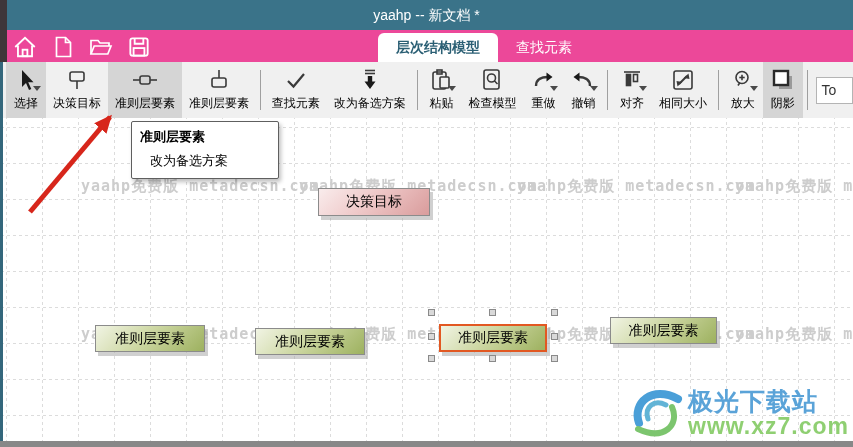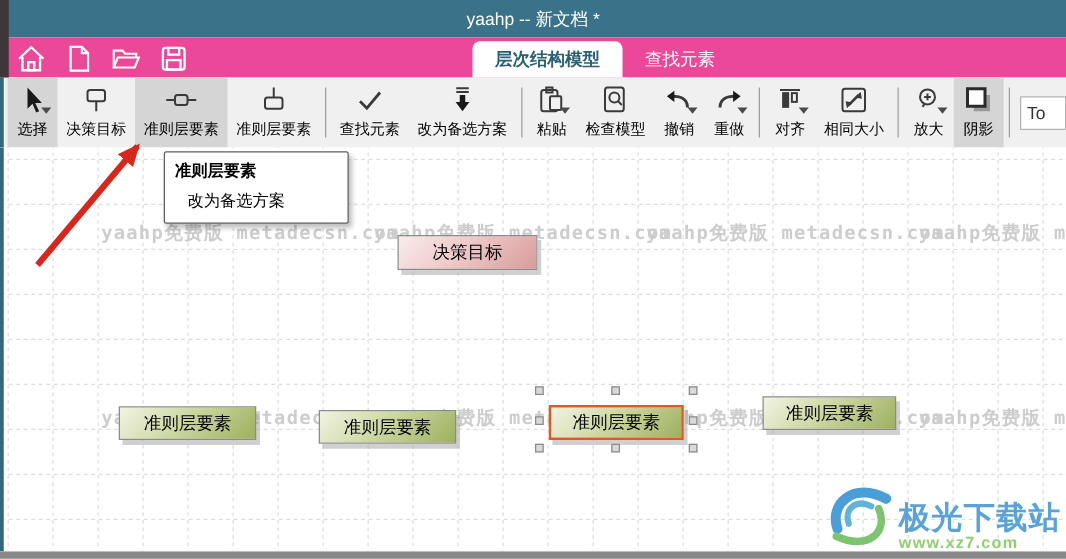--- a/index.html
+++ b/index.html
@@ -50,25 +50,25 @@
 
   .handle { position:absolute; z-index:4; width:7px; height:7px; background:#d9d9d9;
     border:1px solid #8a8a8a; cursor:pointer; }
 
   .tooltip { position:absolute; left:128px; top:3px; z-index:6; width:148px; background:#fff;
     border:1px solid #5f5f5f; border-radius:2px; box-shadow:2px 3px 4px rgba(0,0,0,.25);
     padding:6px 8px 8px; }
   .tooltip .tt-title { font-size:13px; font-weight:bold; color:#000; }
   .tooltip .tt-body { font-size:13px; color:#000; margin-top:6px; margin-left:10px; }
 
-  .sitelogo { position:absolute; right:4px; bottom:6px; z-index:5; display:flex; align-items:flex-end; gap:4px; }
+  .sitelogo { position:absolute; right:4px; bottom:6px; z-index:5; display:flex; align-items:center; gap:4px; }
   .sitelogo .ltxt { display:flex; flex-direction:column; line-height:1.05; }
   .sitelogo .lname { font-size:25px; font-weight:bold; color:#5aa3d8;
     text-shadow:1px 1px 0 #fff; letter-spacing:1px; }
-  .sitelogo .lurl { font-size:13px; font-weight:bold; color:#8fcf72; letter-spacing:1px; }
+  .sitelogo .lurl { font-size:23px; font-weight:bold; color:#8fcf72; letter-spacing:1px; }
 
   .arrow-overlay { position:absolute; left:0; top:0; z-index:60; pointer-events:none; }
 </style>
 </head>
 <body>
 
 <div class="window">
 
   <div class="titlebar">
     <span>yaahp  --  新文档 *</span>
@@ -197,37 +197,37 @@
             <circle cx="12.5" cy="11" r="4"></circle>
             <line x1="15.3" y1="13.8" x2="18.5" y2="17"></line>
           </svg>
       </span>
       <span class="tlabel">检查模型</span>
     </div>
 
     <div class="tbtn">
       <span class="ticon">
         <svg width="26" height="26" viewBox="0 0 26 26">
+            <path d="M6 19 C6 12 12 10 17.5 10" stroke-width="2.4"></path>
+            <polygon points="16.5,5.5 22.5,10 16.5,14.5" fill="#1a1a1a" stroke="none"></polygon>
+          </svg>
+        <span class="caret"></span>
+      </span>
+      <span class="tlabel">重做</span>
+    </div>
+
+    <div class="tbtn">
+      <span class="ticon">
+        <svg width="26" height="26" viewBox="0 0 26 26">
             <path d="M20 19 C20 12 14 10 8.5 10" stroke-width="2.4"></path>
             <polygon points="9.5,5.5 3.5,10 9.5,14.5" fill="#1a1a1a" stroke="none"></polygon>
           </svg>
         <span class="caret"></span>
       </span>
       <span class="tlabel">撤销</span>
-    </div>
-
-    <div class="tbtn">
-      <span class="ticon">
-        <svg width="26" height="26" viewBox="0 0 26 26">
-            <path d="M6 19 C6 12 12 10 17.5 10" stroke-width="2.4"></path>
-            <polygon points="16.5,5.5 22.5,10 16.5,14.5" fill="#1a1a1a" stroke="none"></polygon>
-          </svg>
-        <span class="caret"></span>
-      </span>
-      <span class="tlabel">重做</span>
     </div>
 
     <div class="sep"></div>
 
     <div class="tbtn">
       <span class="ticon">
         <svg width="26" height="26" viewBox="0 0 26 26">
             <line x1="5" y1="5" x2="21" y2="5"></line>
             <rect x="7.5" y="7.5" width="4" height="11" fill="#3a3a3a"></rect>
             <rect x="14.5" y="7.5" width="4" height="7"></rect>

